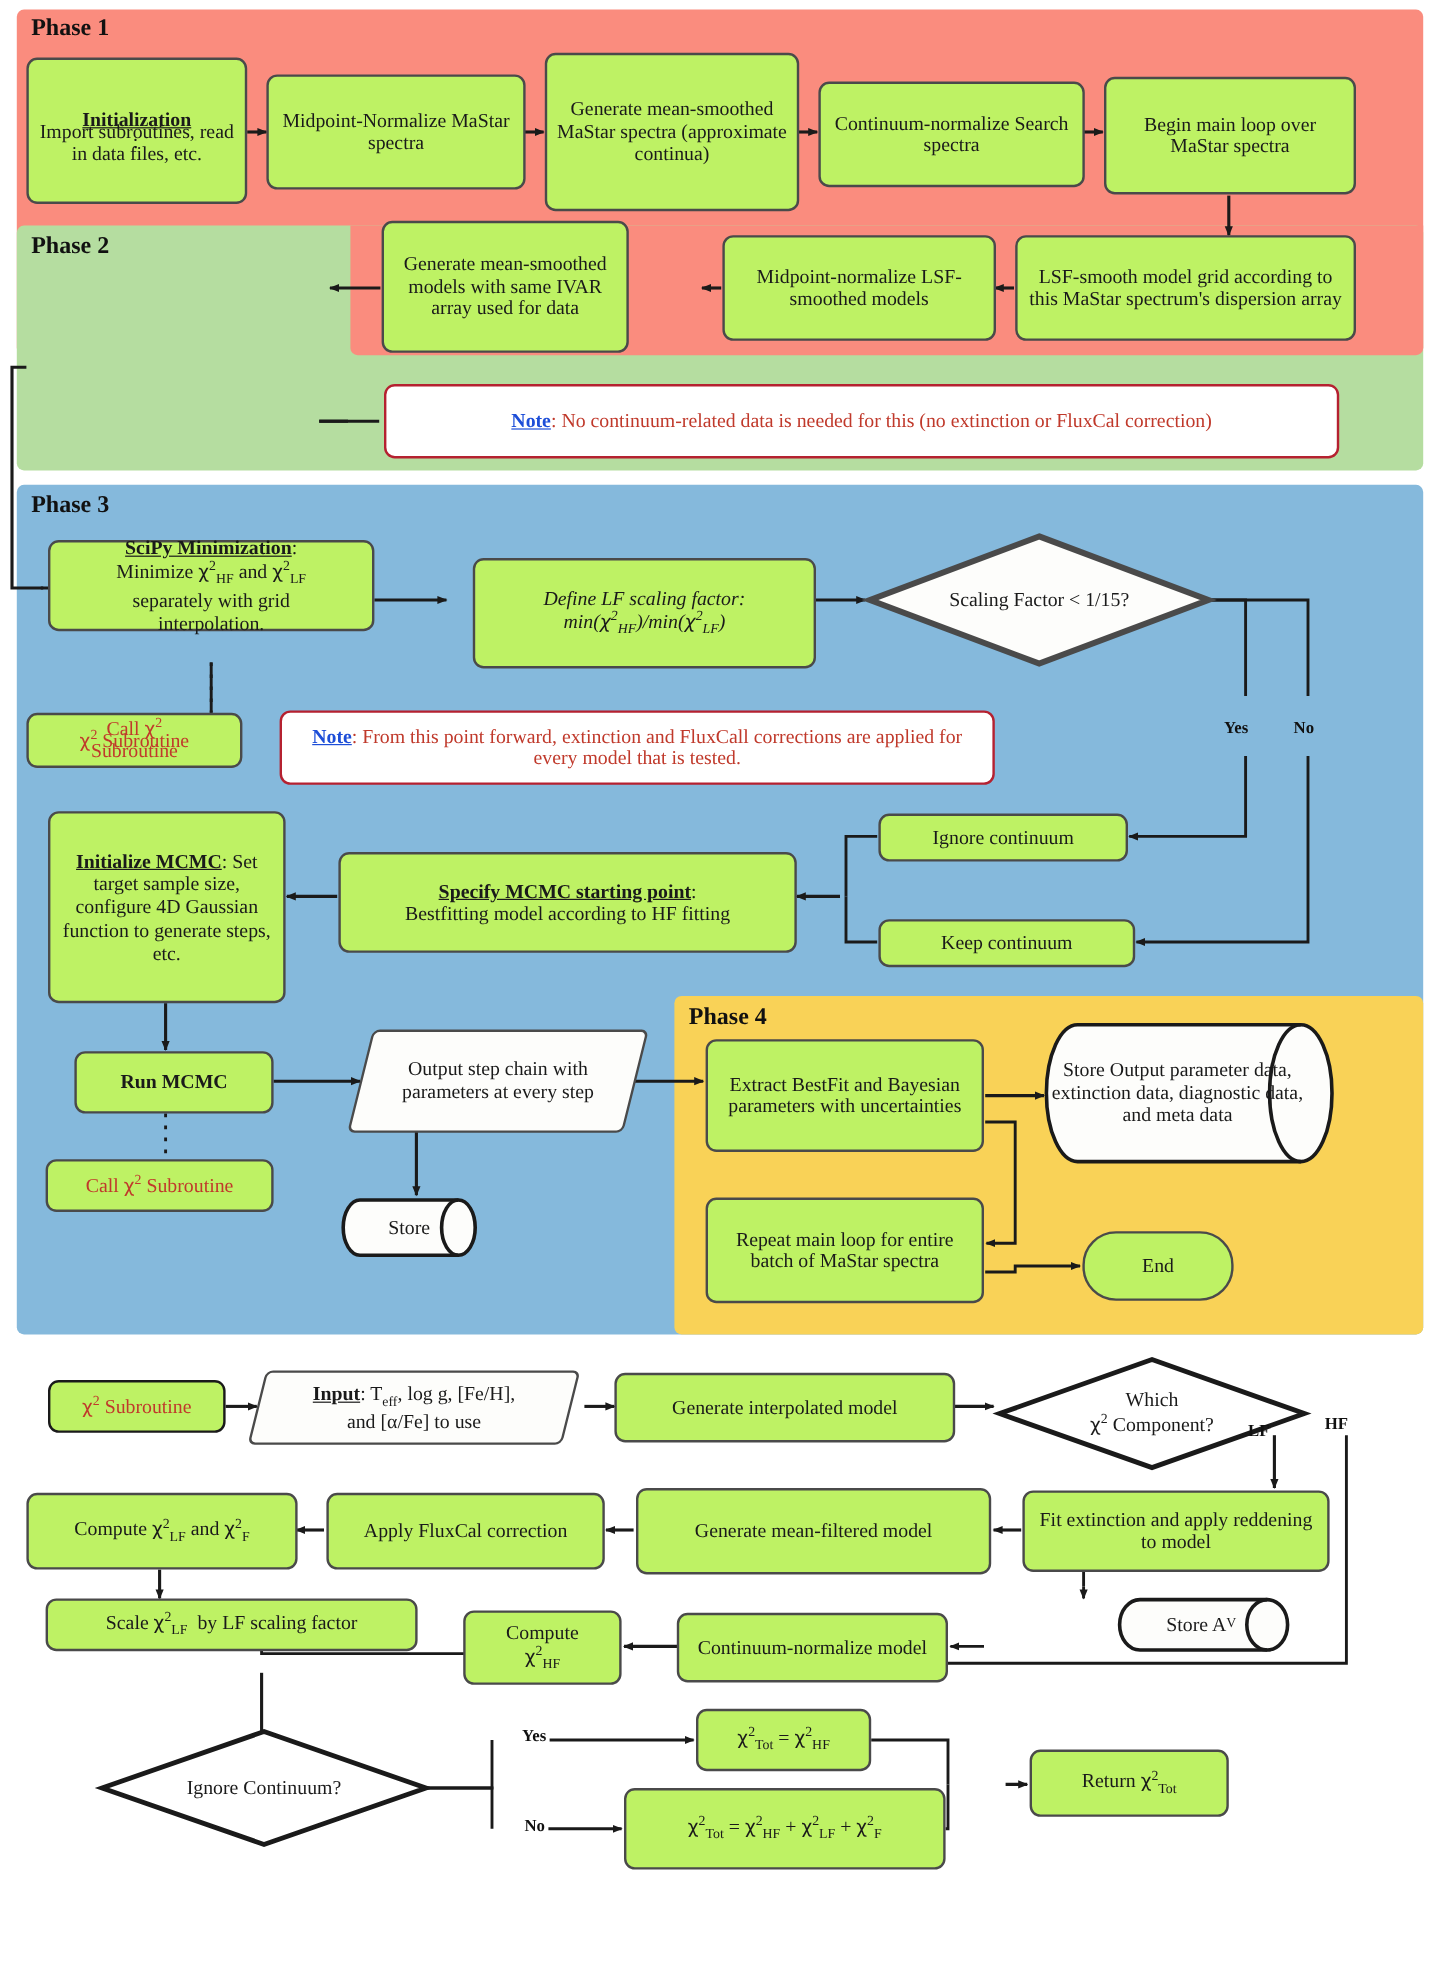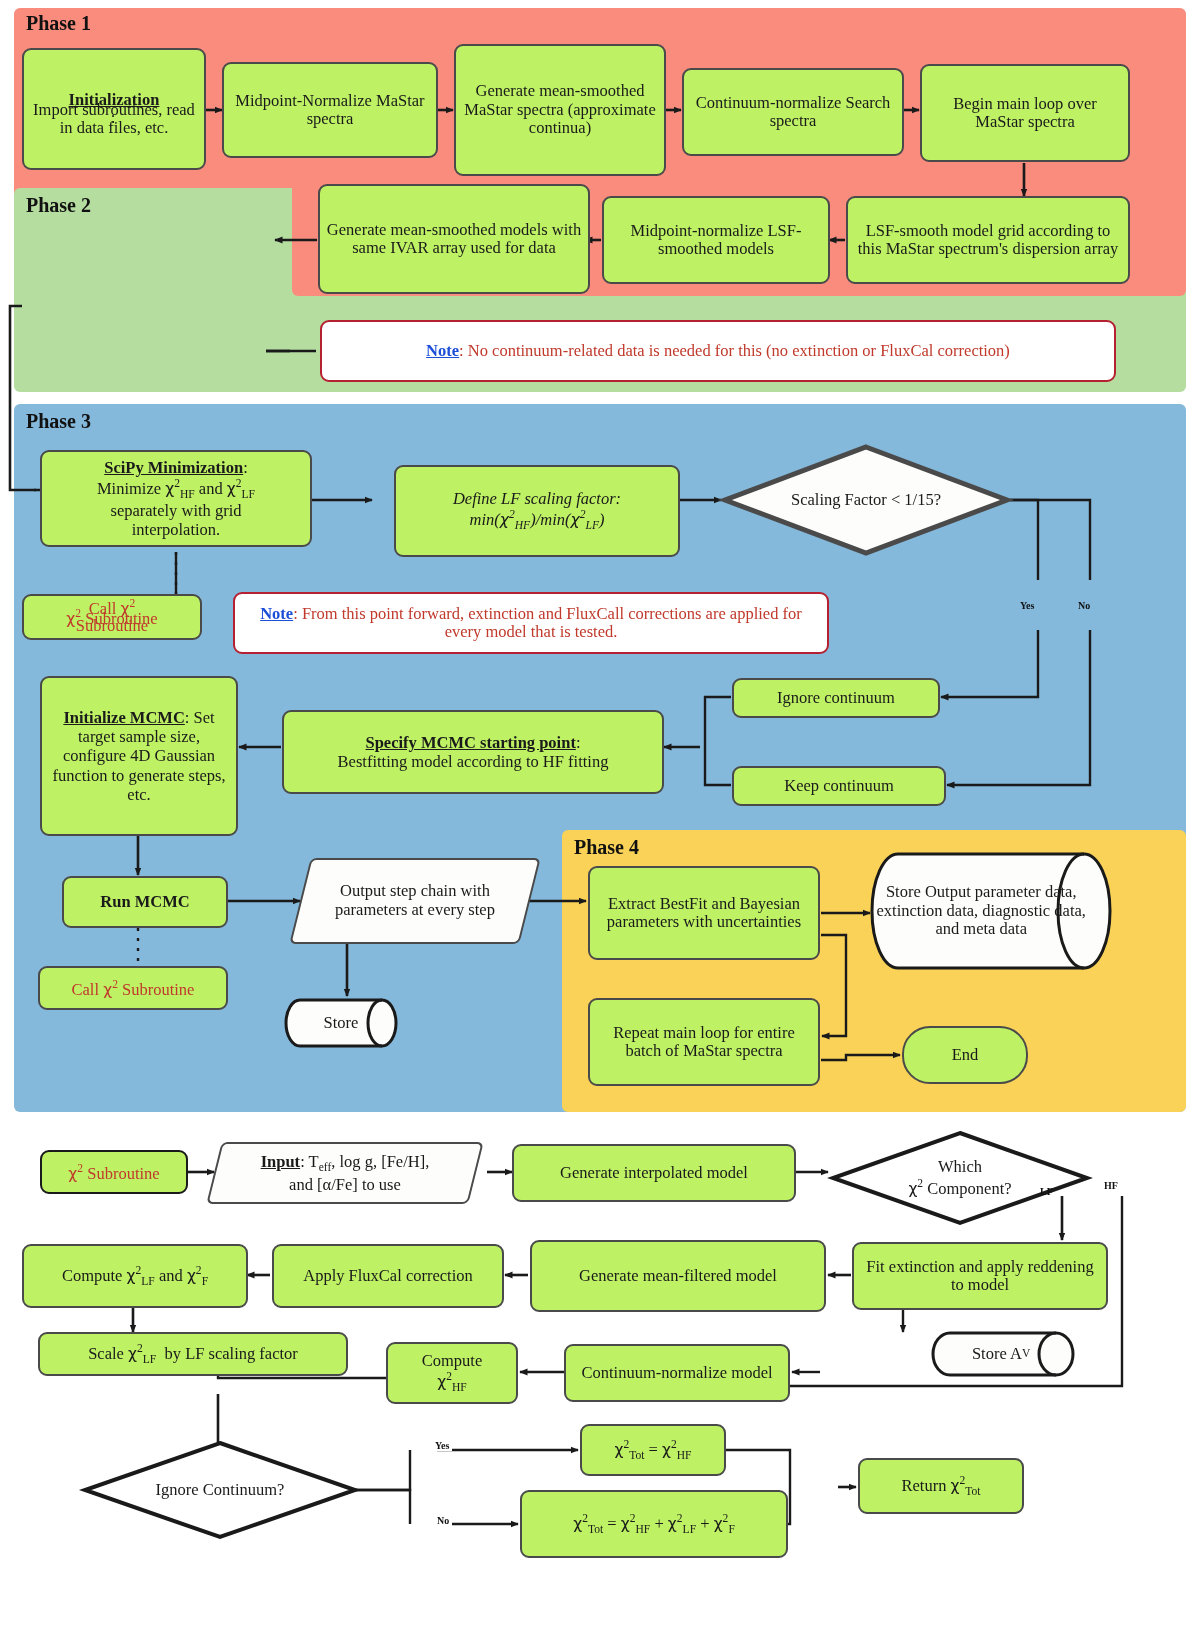--- a/index.html
+++ b/index.html
@@ -34,21 +34,21 @@
      text-align:center;font-size:16.5px;line-height:1.15;}
 
   
   .cyl{position:absolute;z-index:5;}
   .cyl svg{position:absolute;inset:0;overflow:visible;}
   .cyl .ctext{position:absolute;inset:0;display:flex;align-items:center;justify-content:center;
      text-align:center;font-size:16.5px;line-height:1.14;padding-right:14%;box-sizing:border-box;}
 
   
   #wires{position:absolute;left:0;top:0;width:1200px;height:1642px;z-index:3;overflow:visible;}
-  .edgelbl{position:absolute;font-size:10px;font-weight:bold;font-family:"Liberation Serif",serif;
+  .edgelbl{position:absolute;font-size:14px;font-weight:bold;font-family:"Liberation Serif",serif;
            color:#111;z-index:7;}
   sub{font-size:70%;}
   sup{font-size:70%;}
   .chi{font-family:"DejaVu Sans",sans-serif;font-size:94%;}
 </style>
 </head>
 <body>
 
 <div id="page">
 
@@ -213,32 +213,32 @@
   </div>
 
   <div class="node" style="left:846px;top:196px;width:284px;height:88px;">
     <span>LSF-smooth model grid according to this MaStar spectrum's dispersion array</span>
   </div>
 
   <div class="node" style="left:602px;top:196px;width:228px;height:88px;">
     <span>Midpoint-normalize LSF-smoothed models</span>
   </div>
 
-  <div class="node" style="left:318px;top:184px;width:272px;height:110px;">
+  <div class="node" style="left:318px;top:184px;width:206px;height:110px;">
     <span>Generate mean-smoothed models with same IVAR array used for data</span>
   </div>
 
 
   <div class="node note" style="left:320px;top:320px;width:796px;height:62px;">
     <div>
       <span class="hdr">Note</span><span>:</span><span> No continuum-related data is needed for this (no extinction or FluxCal correction)</span>
     </div>
   </div>
 
-  <div class="node" style="left:40px;top:450px;width:272px;height:97px;flex-direction:column;padding:4px 6px;">
+  <div class="node" style="left:40px;top:450px;width:272px;height:76px;flex-direction:column;padding:4px 6px;">
     <div style="line-height:1.16;">
       <span class="hdr">SciPy Minimization</span><span>:</span><br>
       Minimize <span class="chi">χ</span><sup>2</sup><sub>HF</sub> and <span class="chi">χ</span><sup>2</sup><sub>LF</sub><br>separately with grid<br>interpolation.
     </div>
   </div>
 
   <div class="node" style="left:22px;top:594px;width:180px;height:46px;">
     <span class="redtext"><span class="chi">χ</span><sup>2</sup> Subroutine</span>
   </div>
   <div style="position:absolute;left:24px;top:592px;width:176px;height:48px;z-index:7;display:flex;align-items:center;justify-content:center;text-align:center;line-height:1.08;font-size:16.5px;">

